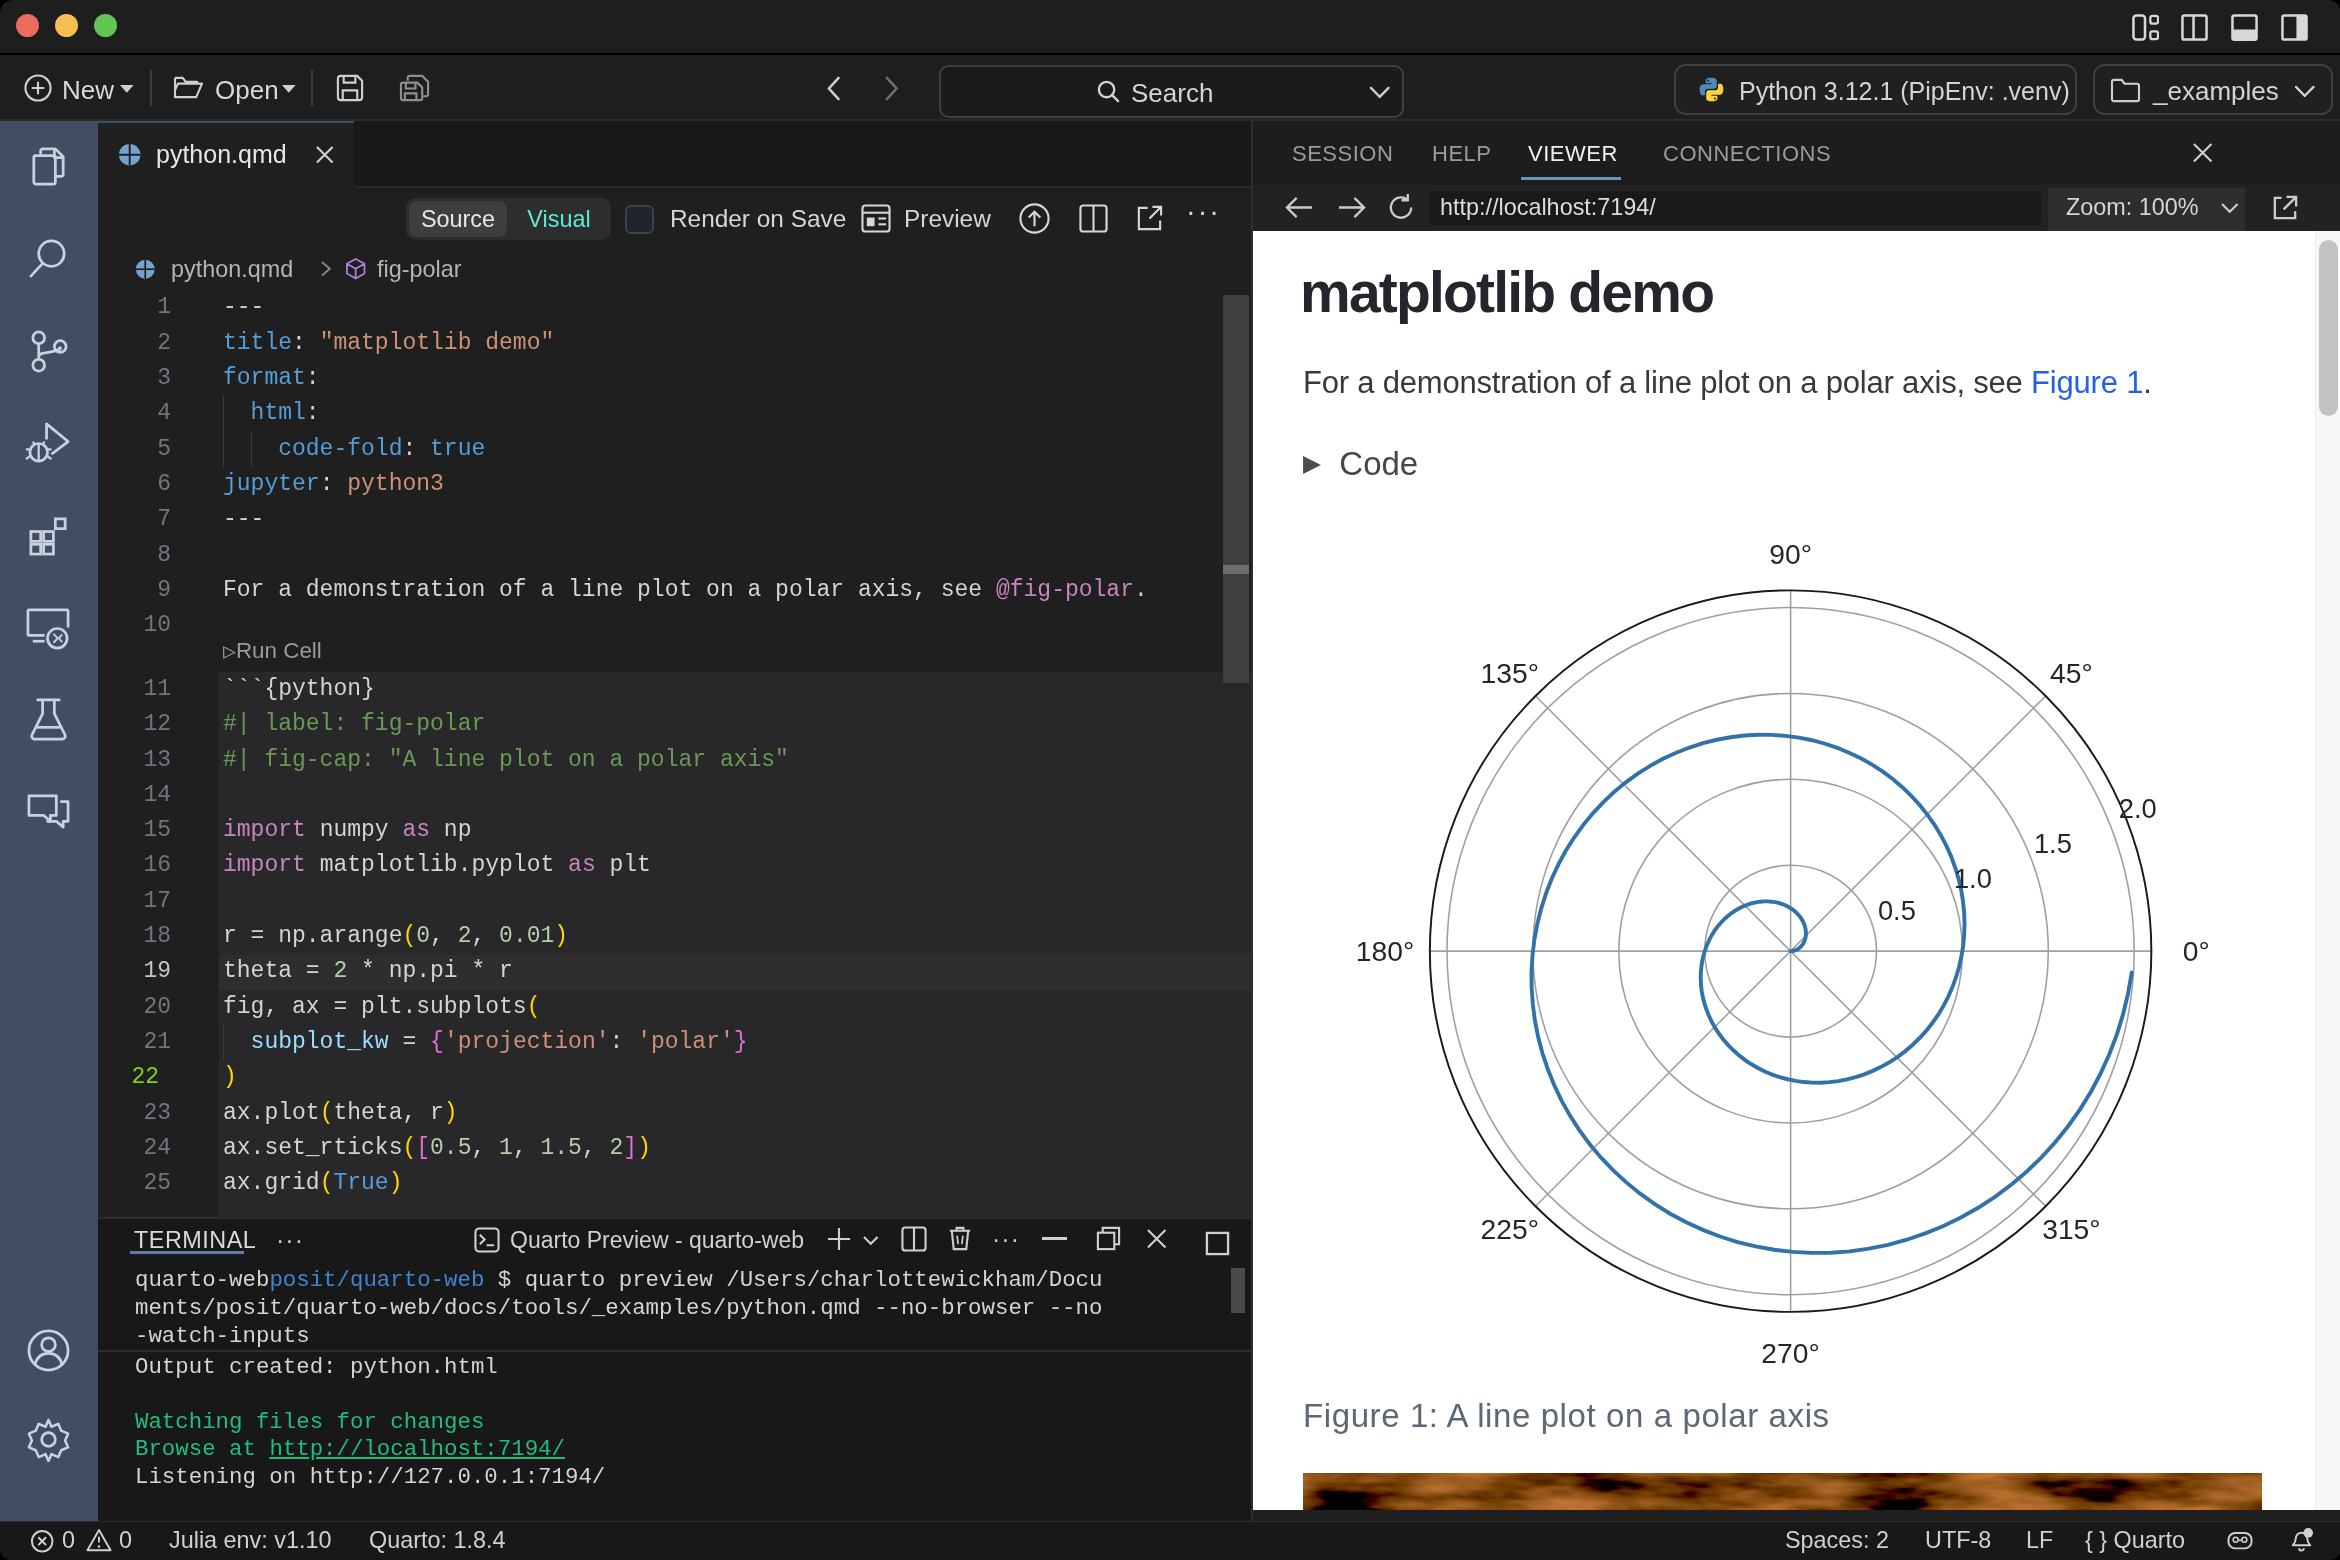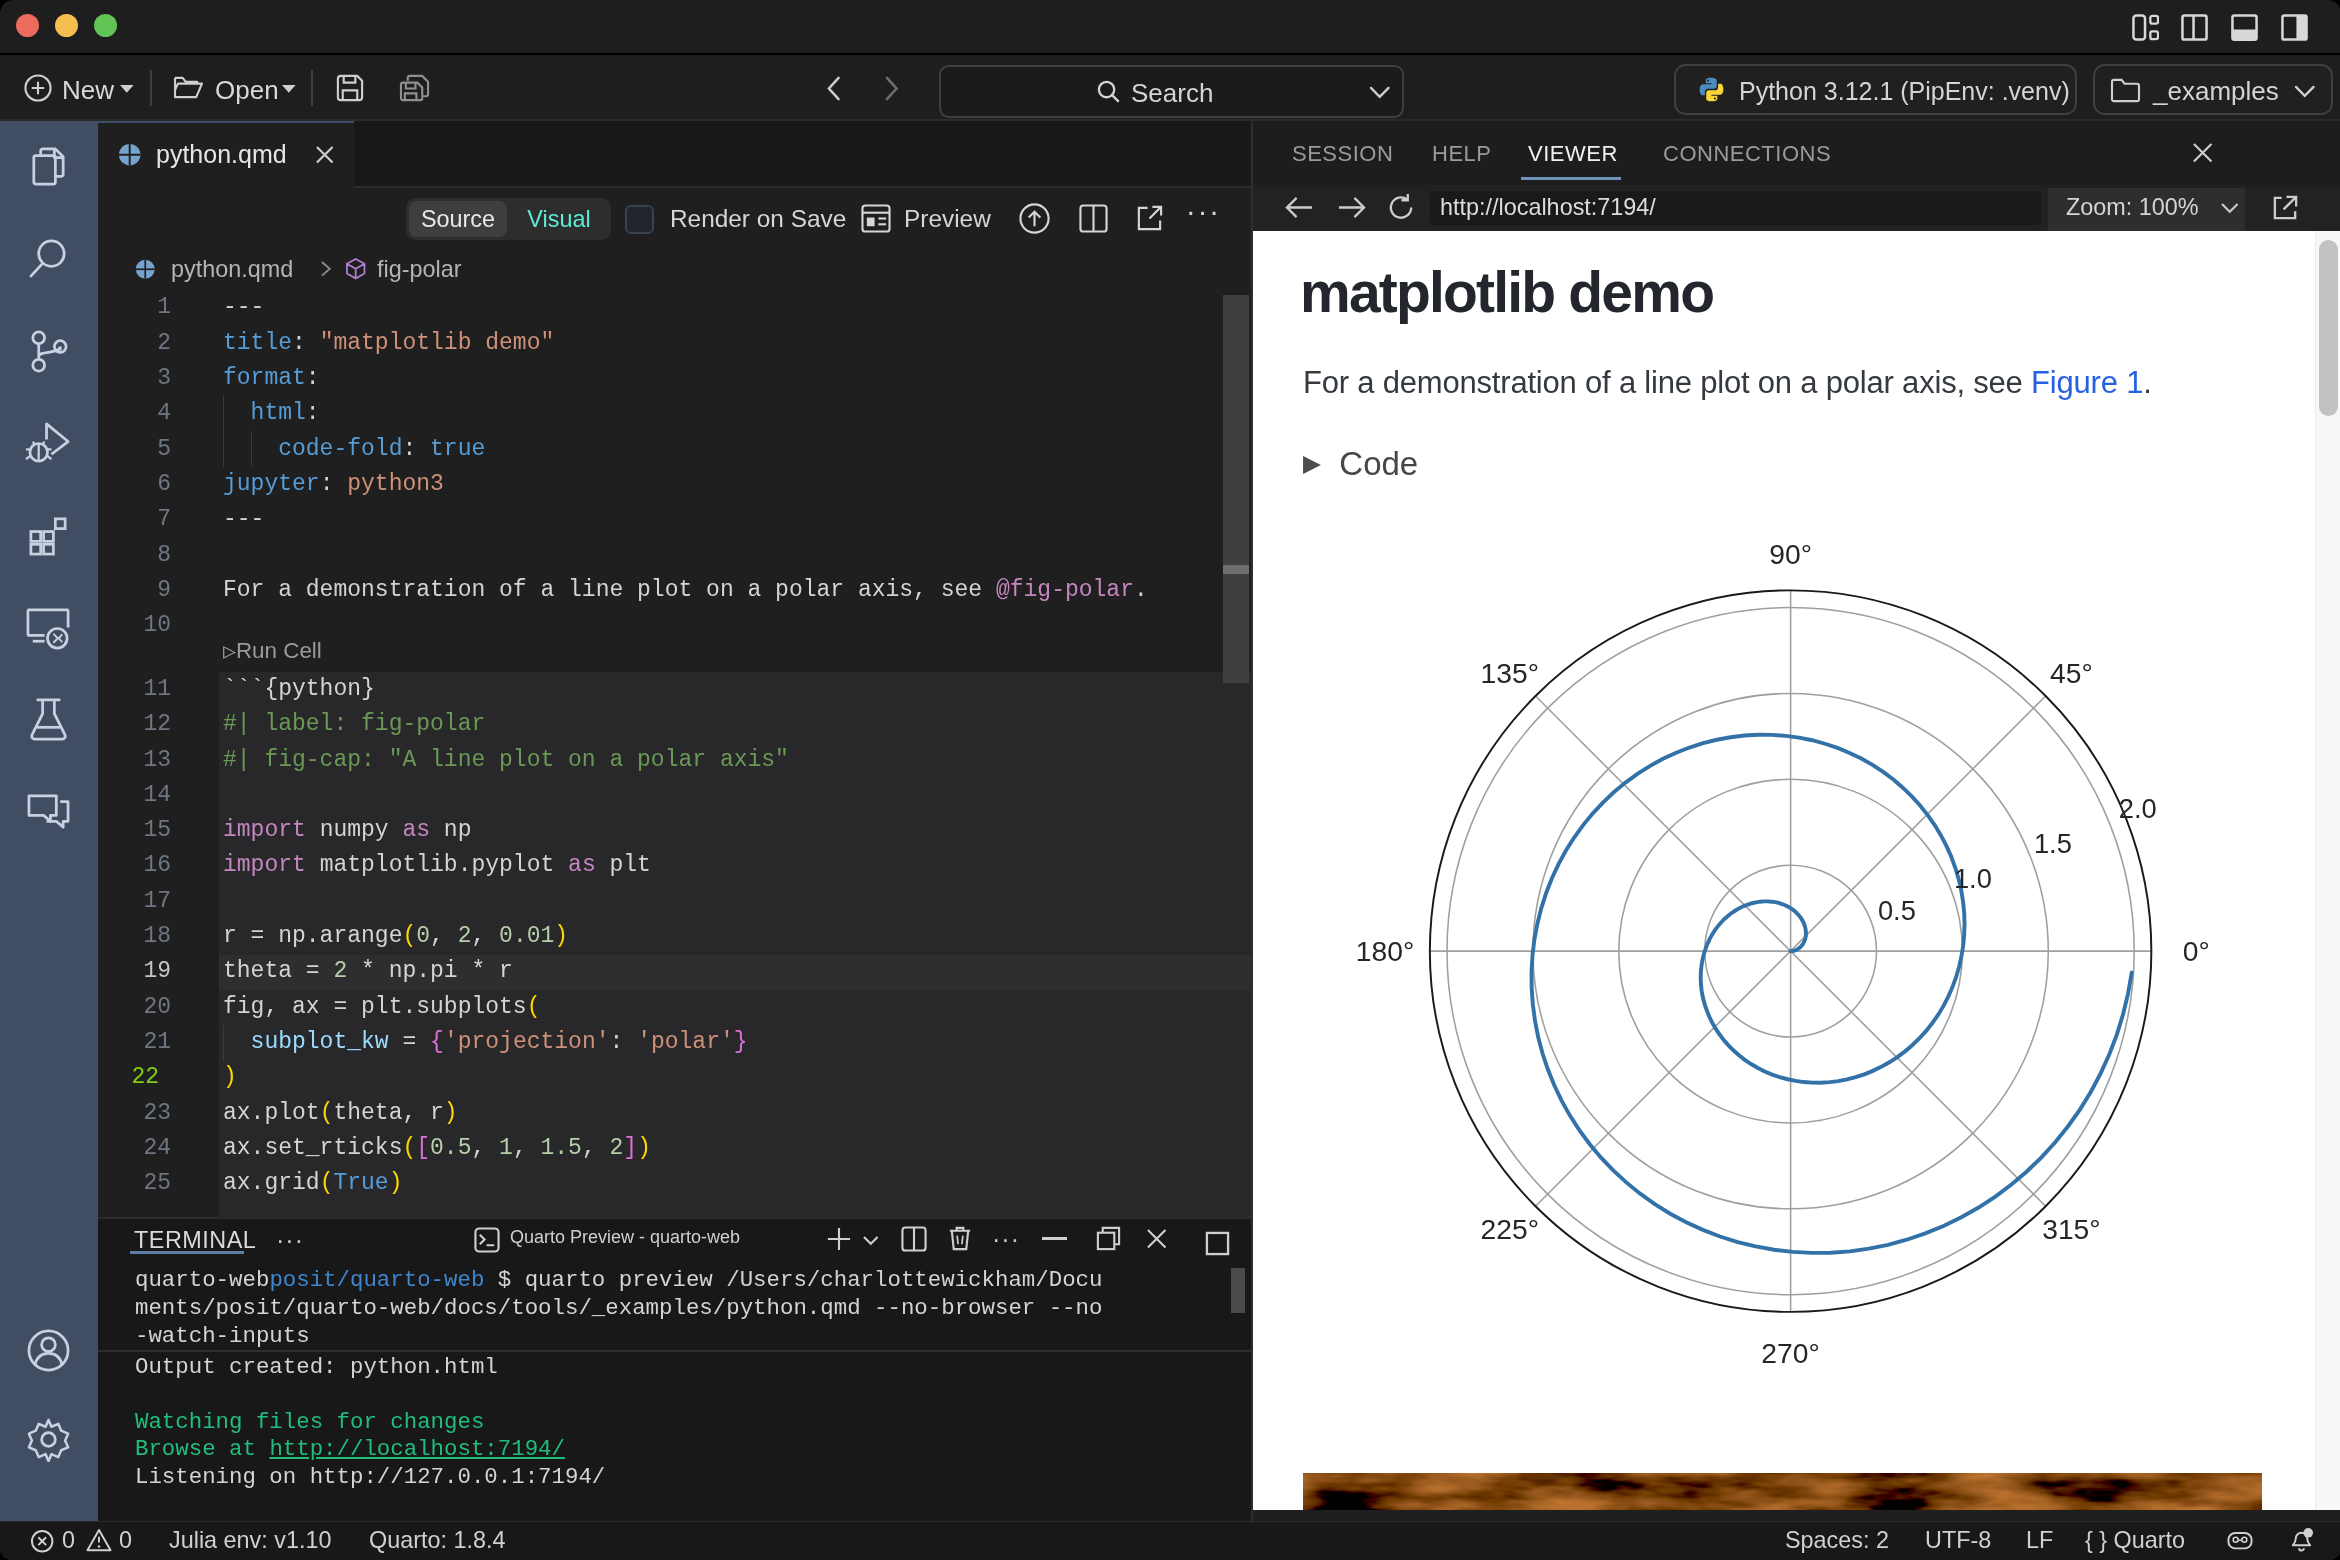--- a/index.html
+++ b/index.html
@@ -257,21 +257,21 @@
 <div class="abs" style="left:1223px;top:565px;width:26px;height:8.8px;background:#6d6d6d;"></div>
 
 <div class="abs" style="left:98px;top:1217px;width:1154px;height:304px;background:#181818;border-top:2px solid #2c2c2c;box-sizing:border-box;"></div>
 <div class="abs" style="left:134px;top:1227px;color:#dadada;font-size:23.4px;letter-spacing:0.5px;">TERMINAL</div>
 <div class="abs" style="left:130px;top:1251px;width:114px;height:2.9px;background:#5f7ea6;"></div>
 <div class="abs" style="left:276px;top:1226px;color:#cccccc;font-size:25px;letter-spacing:1px;">···</div>
 <svg class="abs" style="left:474px;top:1227px;" width="26" height="26" viewBox="0 0 27 27">
   <rect x="1.5" y="1.5" width="24" height="24" rx="4" fill="none" stroke="#cfcfcf" stroke-width="2.2"></rect>
   <path d="M6 8 l5 5 -5 5 M13 19 h8" fill="none" stroke="#cfcfcf" stroke-width="2.2"></path>
 </svg>
-<div class="abs" style="left:510px;top:1227px;color:#d0d0d0;font-size:18px;text-align:center;">Quarto Preview - quarto-web</div>
+<div class="abs" style="left:510px;top:1227px;color:#d0d0d0;font-size:23px;text-align:center;">Quarto Preview - quarto-web</div>
 <svg class="abs" style="left:825px;top:1225px;" width="28" height="28" viewBox="0 0 29 29">
       <path d="M14.5 3 v23 M3 14.5 h23" stroke="#cfcfcf" stroke-width="2.2"></path>
     </svg>
 <svg class="abs" style="left:862px;top:1235px;" width="17.6" height="10.7" viewBox="0 0 18 11">
       <path d="M2 2 L9 9 L16 2" fill="none" stroke="#cfcfcf" stroke-width="2.2"></path>
     </svg>
 <svg class="abs" style="left:901px;top:1226px;" width="26" height="26" viewBox="0 0 27 27">
   <rect x="1.5" y="1.5" width="24" height="24" rx="3" fill="none" stroke="#cfcfcf" stroke-width="2.2"></rect>
   <line x1="13.5" y1="1.5" x2="13.5" y2="25.5" stroke="#cfcfcf" stroke-width="2.2"></line>
 </svg>
@@ -356,20 +356,21 @@
     <text x="1836" y="1397">270°</text>
     <text x="2124" y="1270">315°</text>
     <g font-size="28px">
       <text x="1945" y="943">0.5</text>
       <text x="2023" y="910">1.0</text>
       <text x="2105" y="874">1.5</text>
       <text x="2192" y="838">2.0</text>
     </g>
   </g>
 </svg>
+<div class="abs" style="left:1303px;top:1397px;color:#5c6873;font-size:33px;letter-spacing:0.6px;">Figure 1: A line plot on a polar axis</div>
 
 <svg class="abs" style="left:1303px;top:1473px;" width="959" height="37" viewBox="0 0 983 38" preserveAspectRatio="none">
   <defs>
     <filter id="copper" x="0" y="0" width="100%" height="100%">
       <feTurbulence type="fractalNoise" baseFrequency="0.009 0.035" numOctaves="4" seed="11" result="n"></feTurbulence>
       <feColorMatrix in="n" type="matrix" values="0 0 0 1.2 -0.35  0 0 0 0.45 -0.15  0 0 0 0.1 -0.045  0 0 0 0 1"></feColorMatrix>
     </filter>
   </defs>
   <rect x="0" y="0" width="983" height="38" fill="#2a0e03"></rect>
   <rect x="0" y="0" width="983" height="38" filter="url(#copper)" opacity="0.92"></rect>

